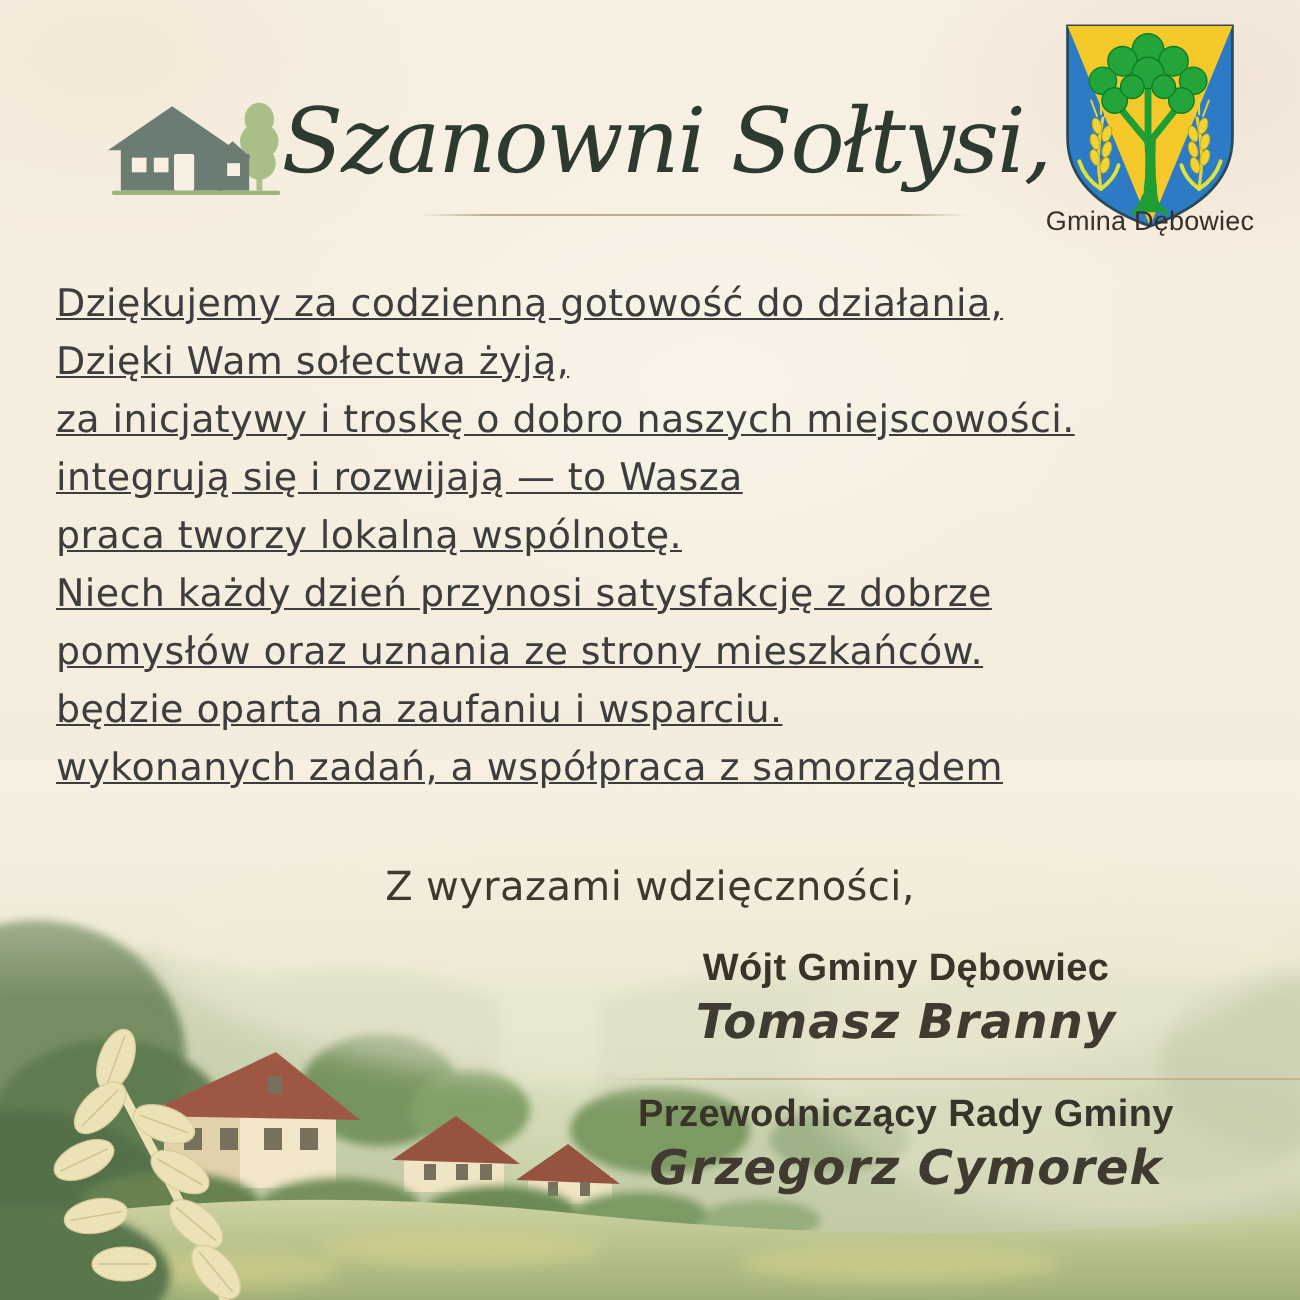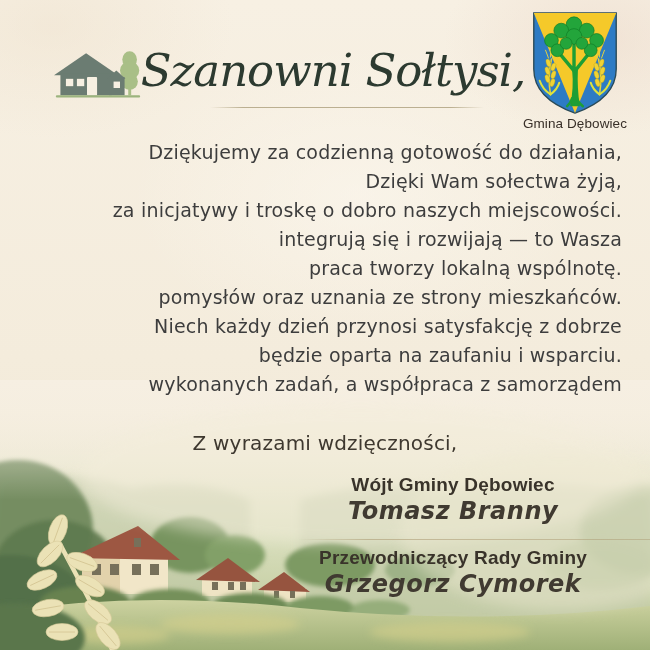--- a/index.html
+++ b/index.html
@@ -23,29 +23,29 @@
     font-size:45px;line-height:74px;letter-spacing:-1px;
     color:#2c3a30;text-align:center;white-space:nowrap;
   }
   .title-divider{
     left:210px;top:107px;width:274px;height:1px;
     background:linear-gradient(90deg, rgba(172,159,124,0), #ac9f7c 12%, #ac9f7c 88%, rgba(172,159,124,0));
     opacity:.8;
   }
   .crest{left:529px;top:10px;width:92px;height:106px;}
   .crest-caption{
-    left:505px;top:116px;width:140px;
+    left:505px;top:103px;width:140px;
     font-family:"Liberation Sans", sans-serif;
     font-size:13.5px;color:#382f28;text-align:center;letter-spacing:.1px;
   }
   
   .body-text{
     left:28px;right:28px;top:138px;
-    text-align:right;color:#3d3d3d;
-    font-size:19px;line-height:29px;letter-spacing:.2px;
+    text-align:left;color:#3d3d3d;
+    font-size:19px;line-height:29px;letter-spacing:.2px;text-decoration:underline;
   }
   .closing{
     left:0;top:431px;width:100%;
     text-align:center;color:#3e382f;
     font-size:20px;letter-spacing:.2px;
   }
   
   .sig-block{left:253px;width:400px;text-align:center;}
   .sig-1{top:474px;}
   .sig-2{top:547px;}
@@ -290,22 +290,22 @@
     </g>
   </svg>
   <div class="abs crest-caption">Gmina Dębowiec</div>
 
   <div class="abs body-text">
     <div>Dziękujemy za codzienną gotowość do działania,</div>
     <div>Dzięki Wam sołectwa żyją,</div>
     <div>za inicjatywy i troskę o dobro naszych miejscowości.</div>
     <div>integrują się i rozwijają — to Wasza</div>
     <div>praca tworzy lokalną wspólnotę.</div>
+    <div>Niech każdy dzień przynosi satysfakcję z dobrze</div>
     <div>pomysłów oraz uznania ze strony mieszkańców.</div>
-    <div>Niech każdy dzień przynosi satysfakcję z dobrze</div>
     <div>będzie oparta na zaufaniu i wsparciu.</div>
     <div>wykonanych zadań, a współpraca z samorządem</div>
   </div>
 
   <div class="abs closing">Z wyrazami wdzięczności,</div>
 
   <div class="abs sig-block sig-1">
     <div class="sig-role">Wójt Gminy Dębowiec</div>
     <div class="sig-name">Tomasz Branny</div>
   </div>

